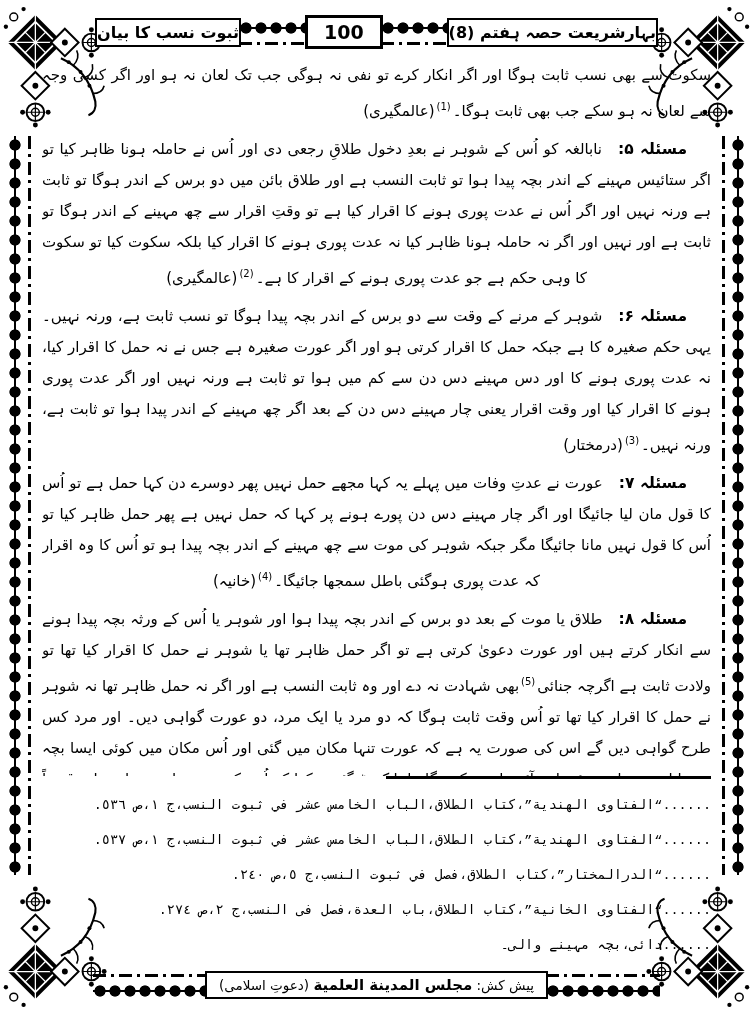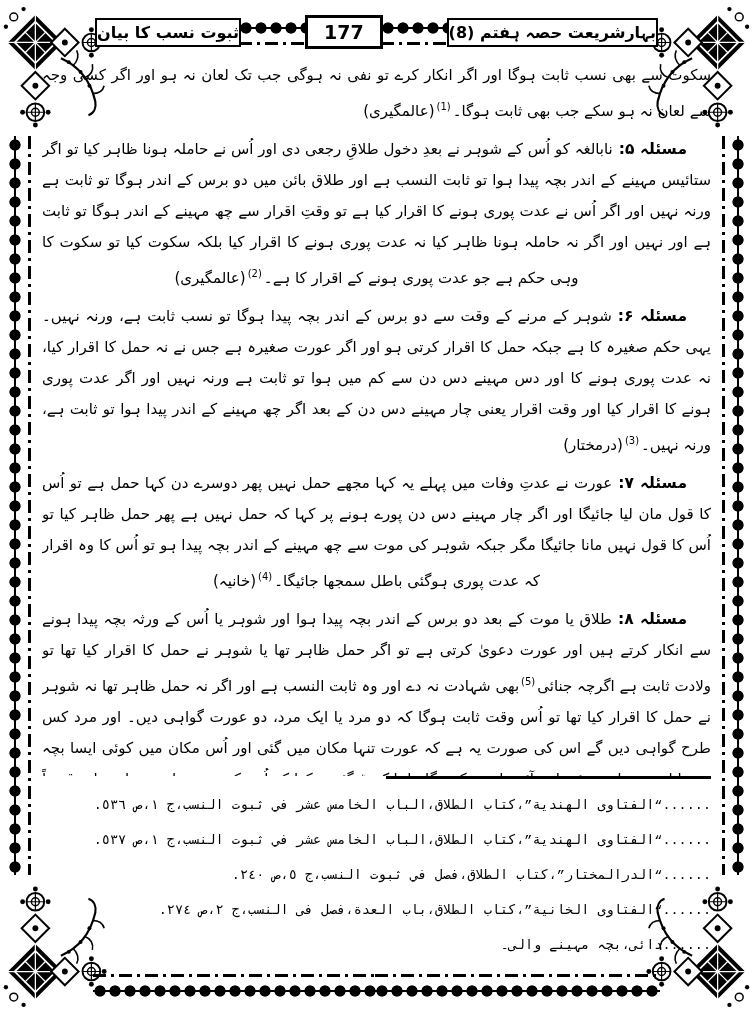--- a/index.html
+++ b/index.html
@@ -39,21 +39,21 @@
   .hchain .hdash{position:absolute;left:0;right:0;bottom:5px;height:3px;
      background:repeating-linear-gradient(90deg,#000 0 13px,transparent 13px 18px,#000 18px 21px,transparent 21px 26px);}
 
   
   .body-text{position:absolute;left:42px;right:42px;top:60px;height:716px;direction:rtl;
              font-size:15px;line-height:31px;text-align:justify;overflow:hidden;}
   .para{margin:0 0 7px 0;}
   .para.indent{text-indent:24px;}
   .para.last-center{text-align-last:center;}
   .para.last-justify{text-align-last:justify;}
-  .mas{font-weight:bold;margin-left:6px;font-size:15.5px;}
+  .mas{font-weight:bold;margin-left:16px;font-size:15.5px;}
   sup.ref{font-size:10px;margin:0 2px;}
   .src{white-space:nowrap;}
 
   
   .fn-rule{position:absolute;top:776px;right:42px;width:325px;border-top:3px solid #000;z-index:3;}
   .footnotes{position:absolute;top:788px;left:42px;right:42px;direction:rtl;text-align:right;
              font-size:13.5px;line-height:35px;z-index:3;font-family:Liberation Mono, monospace;}
   .footnotes div{white-space:nowrap;overflow:hidden;}
 
   
@@ -220,21 +220,21 @@
 
   <div class="header">
     <div class="hbox">
       <span>بہارشریعت حصہ ہفتم (8)</span>
     </div>
     <div class="hchain">
       <div class="hbeads"></div>
       <div class="hdash"></div>
     </div>
     <div class="hbox num">
-      <span>177</span>
+      <span>100</span>
     </div>
     <div class="hchain">
       <div class="hbeads"></div>
       <div class="hdash"></div>
     </div>
     <div class="hbox">
       <span>ثبوت نسب کا بیان</span>
     </div>
   </div>
 
@@ -257,19 +257,24 @@
     <div>......“الدرالمختار”،كتاب الطلاق،فصل في ثبوت النسب،ج ٥،ص ٢٤٠.</div>
     <div>......“الفتاوى الخانية”،كتاب الطلاق،باب العدة،فصل فى النسب،ج ٢،ص ٢٧٤.</div>
     <div>......دائی،بچہ مہینے والی۔</div>
   </div>
 
   <div class="footer">
     <div class="fchain">
       <div class="hdash"></div>
       <div class="hbeads"></div>
     </div>
+    <div class="fbox">
+      <span>پیش کش:</span>
+      <span class="pub-name">مجلس المدینة العلمیة</span>
+      <span>(دعوتِ اسلامی)</span>
+    </div>
     <div class="fchain">
       <div class="hdash"></div>
       <div class="hbeads"></div>
     </div>
   </div>
 
 </div>
 
 </body></html>

